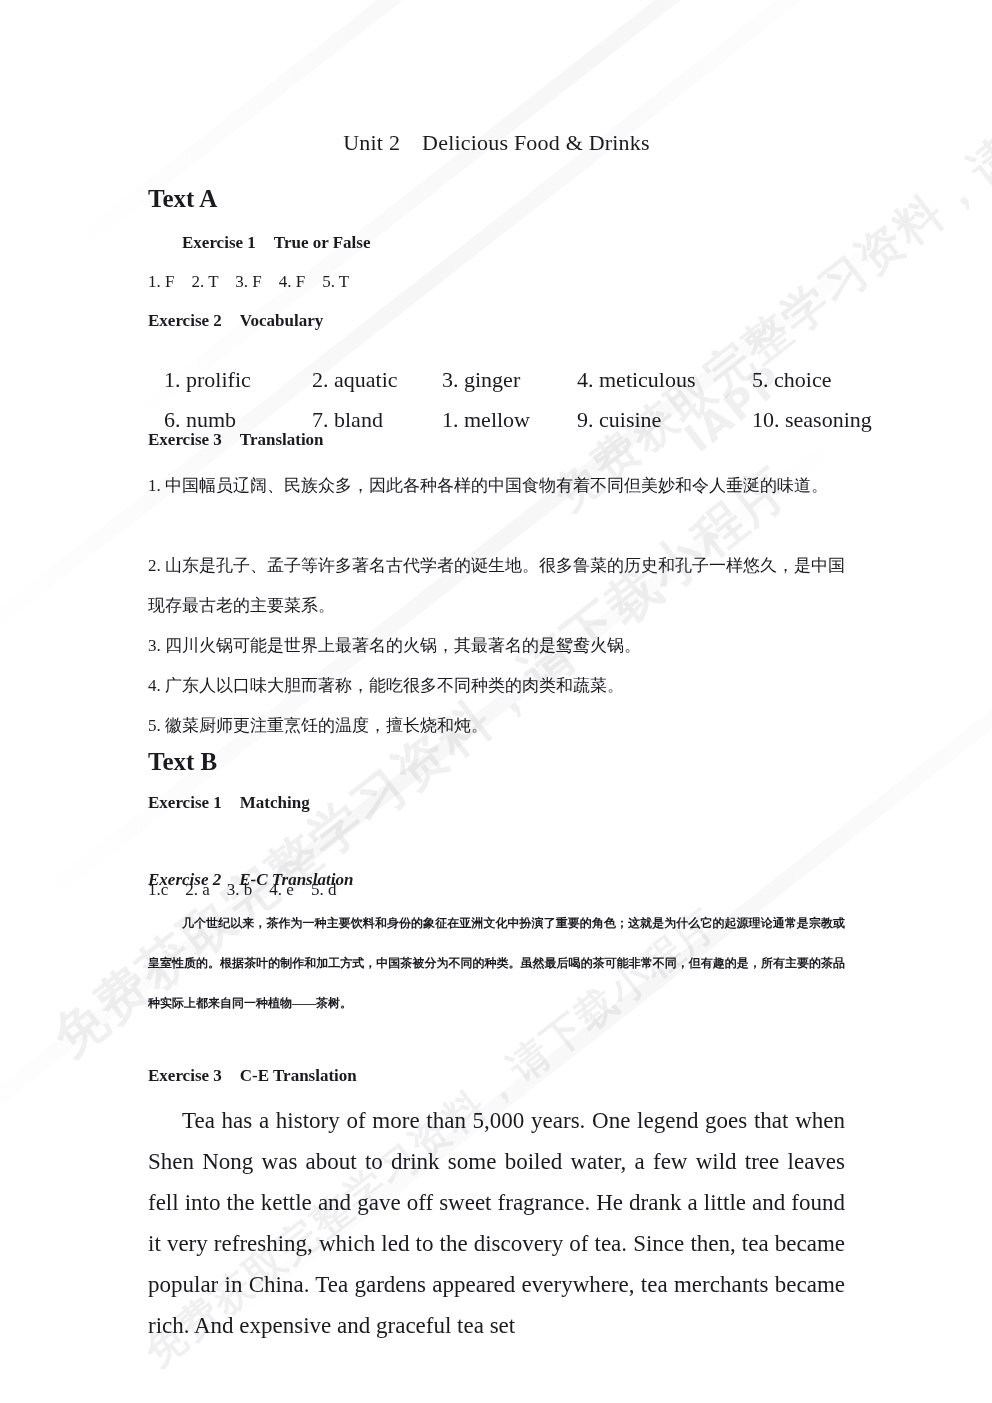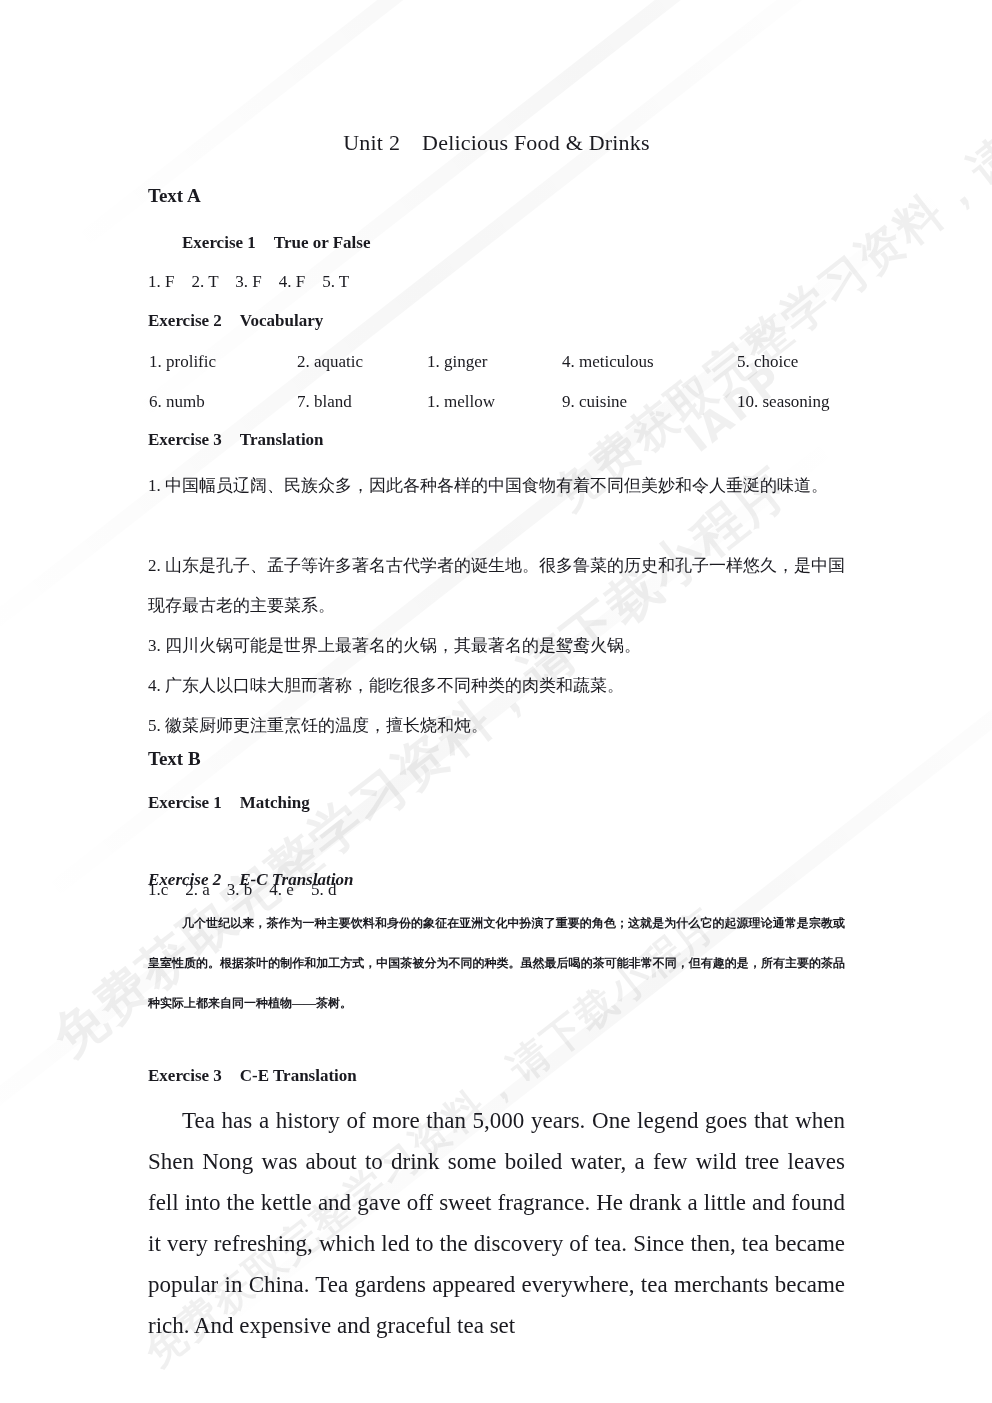--- a/index.html
+++ b/index.html
@@ -66,41 +66,41 @@
     text-align: center;
     font-weight: 400;
     font-size: 22px;
     margin: 130px 0 0 0;
     letter-spacing: 0.2px;
   }
   .doc-title .gap { display: inline-block; width: 22px; }
 
   .section-head {
     font-weight: 700;
-    font-size: 19px;
+    font-size: 25px;
     margin: 0;
   }
 
   .ex-head {
     font-weight: 700;
     font-size: 17px;
     margin: 0;
   }
   .ex-head .gap { display: inline-block; width: 18px; }
 
   .ans-line {
     font-size: 17px;
     margin: 0;
     white-space: pre;
   }
 
   .vocab-row {
-    font-size: 17px;
+    font-size: 22px;
     display: flex;
-    margin: 1px;
+    margin: 16px;
   }
   .vocab-row .cell { flex: 0 0 auto; }
   .vc1 { width: 148px; }
   .vc2 { width: 130px; }
   .vc3 { width: 135px; }
   .vc4 { width: 175px; }
   .vc5 { width: auto; }
 
   .cn-line {
     font-size: 17px;
@@ -165,21 +165,21 @@
 
     <div class="blk" style="top:311px;">
       <div class="ex-head">
         <span>Exercise 2</span><span class="gap"></span><span>Vocabulary</span>
       </div>
     </div>
     <div class="blk" style="top:351px;">
       <div class="vocab-row">
         <span class="cell vc1">1.  prolific</span>
         <span class="cell vc2">2. aquatic</span>
-        <span class="cell vc3">1. ginger</span>
+        <span class="cell vc3">3. ginger</span>
         <span class="cell vc4">4. meticulous</span>
         <span class="cell vc5">5. choice</span>
       </div>
     </div>
     <div class="blk" style="top:391px;">
       <div class="vocab-row">
         <span class="cell vc1">6.  numb</span>
         <span class="cell vc2">7. bland</span>
         <span class="cell vc3">1. mellow</span>
         <span class="cell vc4">9. cuisine</span>

